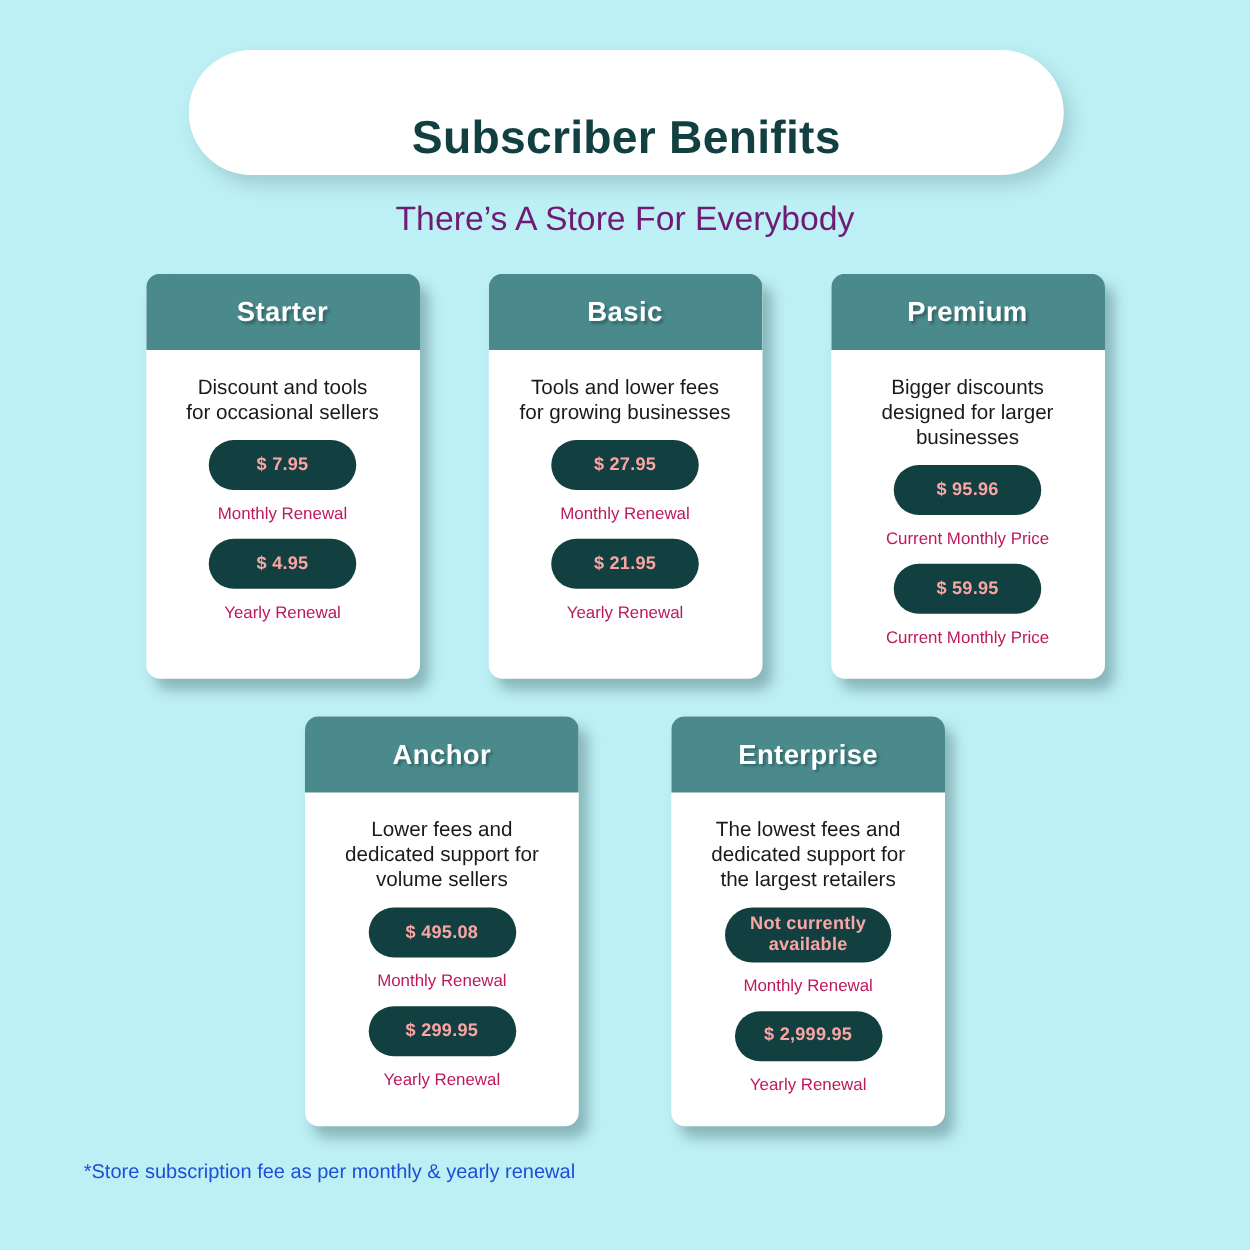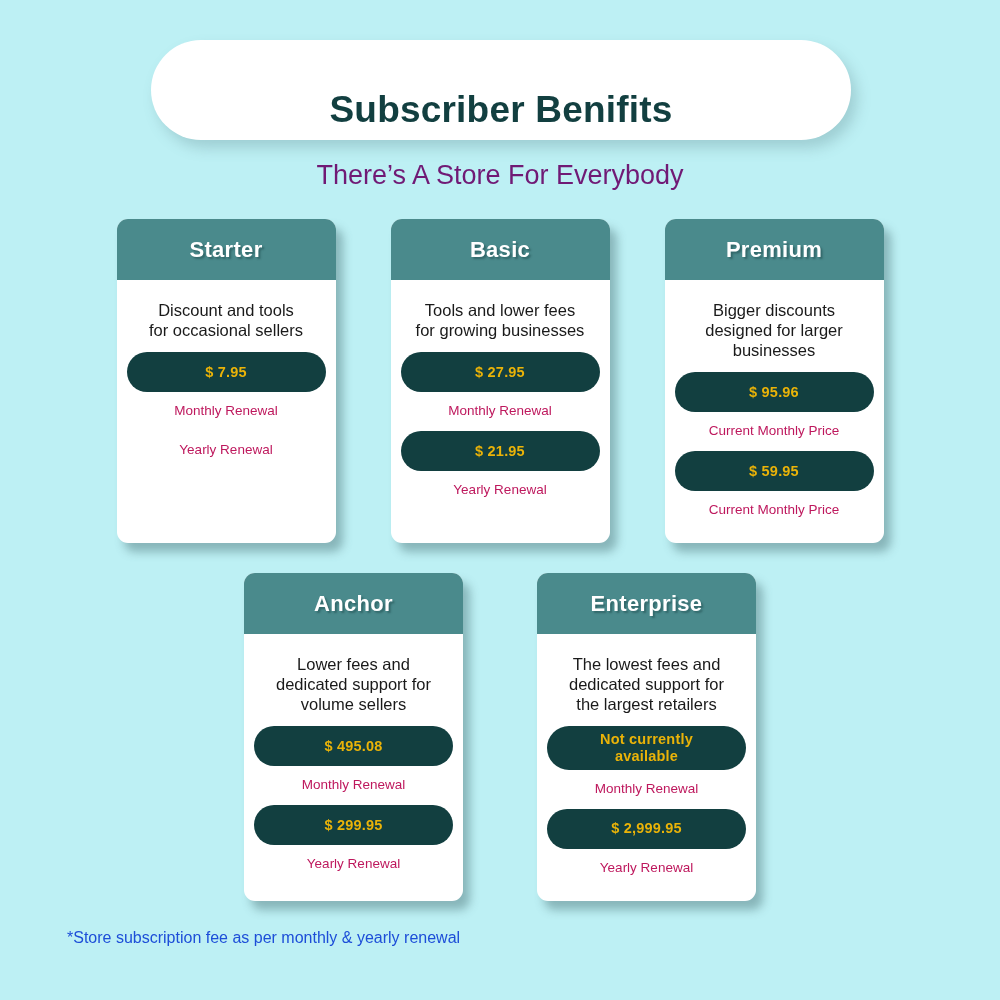--- a/index.html
+++ b/index.html
@@ -89,31 +89,32 @@
     font-size: 22px;
     font-weight: bold;
     letter-spacing: 0.3px;
     text-shadow: 2px 2px 2px rgba(20,60,62,0.45);
   }
   .card-body {
     flex: 1;
     padding: 20px 10px 26px 10px;
     display: flex;
     flex-direction: column;
+    align-items: center;
   }
   .card-desc {
     font-size: 16.5px;
     line-height: 1.22;
     color: #1a1a1a;
     text-align: center;
     margin: 0 0 12px 0;
   }
   .pill {
     background: #123f40;
-    color: #eab308;
+    color: #fca5a5;
     border-radius: 22px;
     min-width: 118px;
     min-height: 40px;
     padding: 5px 20px;
     box-sizing: border-box;
     display: flex;
     align-items: center;
     justify-content: center;
     font-size: 14.5px;
     font-weight: bold;
@@ -156,20 +157,21 @@
 
   <div class="card">
     <div class="card-header">
       <span class="card-header-title">Starter</span>
     </div>
     <div class="card-body">
       <p class="card-desc" style="white-space:pre-line">Discount and tools
 for occasional sellers</p>
       <div class="pill">$ 7.95</div>
       <div class="renew-label">Monthly Renewal</div>
+      <div class="pill">$ 4.95</div>
       <div class="renew-label last">Yearly Renewal</div>
     </div>
   </div>
 
   <div class="card">
     <div class="card-header">
       <span class="card-header-title">Basic</span>
     </div>
     <div class="card-body">
       <p class="card-desc" style="white-space:pre-line">Tools and lower fees

